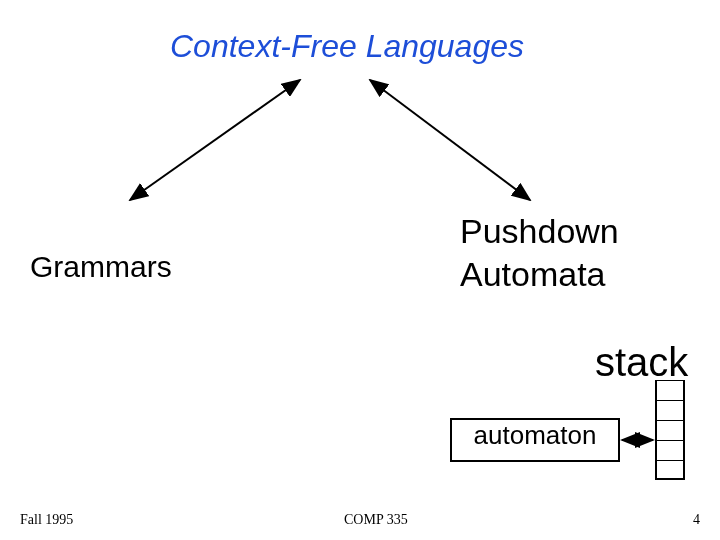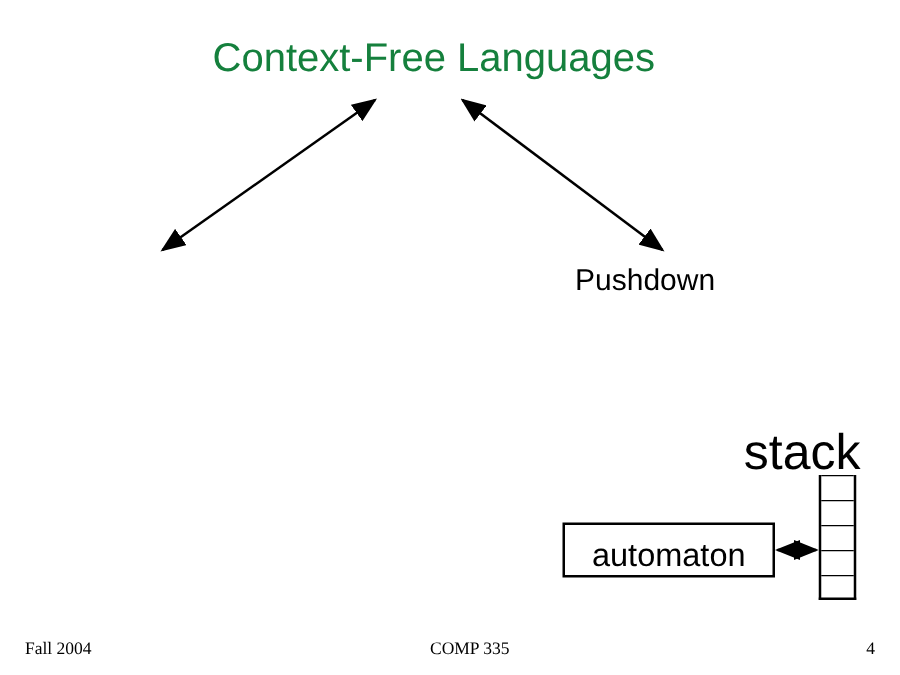--- a/index.html
+++ b/index.html
@@ -9,55 +9,56 @@
       background: #ffffff;
       position: relative;
       font-family: "Comic Sans MS", cursive, sans-serif;
       overflow: hidden;
     }
     .title {
       position: absolute;
       top: 28px;
       left: 170px;
       font-size: 32px;
-      color: #15803d;
+      color: #1d4ed8;
+      font-style: italic;
     }
     .cfg-label {
       position: absolute;
       top: 210px;
       left: 30px;
       font-size: 30px;
       color: #000;
       line-height: 1.25;
     }
     .pda-label {
       position: absolute;
       top: 210px;
       left: 460px;
-      font-size: 24px;
+      font-size: 34px;
       color: #000;
       line-height: 1.25;
     }
     .stack-label {
       position: absolute;
       top: 340px;
       left: 595px;
       font-size: 40px;
       color: #000;
     }
     .automaton-box {
       position: absolute;
       top: 418px;
       left: 450px;
       width: 170px;
       height: 44px;
       border: 2px solid #000;
       background: #fff;
       display: flex;
-      align-items: flex-end;
+      align-items: flex-start;
       justify-content: center;
       font-size: 26px;
       color: #000;
     }
     .stack-box {
       position: absolute;
       top: 380px;
       left: 655px;
       width: 30px;
       height: 100px;
@@ -122,35 +123,37 @@
 
   <line x1="300" y1="80" x2="130" y2="200" stroke="#000" stroke-width="2" marker-start="url(#arrowhead-start)" marker-end="url(#arrowhead)"></line>
 
   <line x1="370" y1="80" x2="530" y2="200" stroke="#000" stroke-width="2" marker-start="url(#arrowhead-start)" marker-end="url(#arrowhead)"></line>
 
   <line x1="622" y1="440" x2="653" y2="440" stroke="#000" stroke-width="2" marker-start="url(#arrowhead-start)" marker-end="url(#arrowhead)"></line>
 </svg>
 
 <div class="cfg-label">
   <br>
+  <span>Grammars</span>
 </div>
 
 <div class="pda-label">
   <span>Pushdown</span><br>
+  <span>Automata</span>
 </div>
 
 <div class="stack-label">stack</div>
 
 <div class="automaton-box">
   <span>automaton</span>
 </div>
 
 <div class="stack-box">
   <div class="stack-cell"></div>
   <div class="stack-cell"></div>
   <div class="stack-cell"></div>
   <div class="stack-cell"></div>
   <div class="stack-cell"></div>
 </div>
 
-<div class="footer-left">Fall 2004</div>
+<div class="footer-left">Fall 1995</div>
 <div class="footer-center">COMP 335</div>
 <div class="footer-right">4</div>
 
 </body></html>

